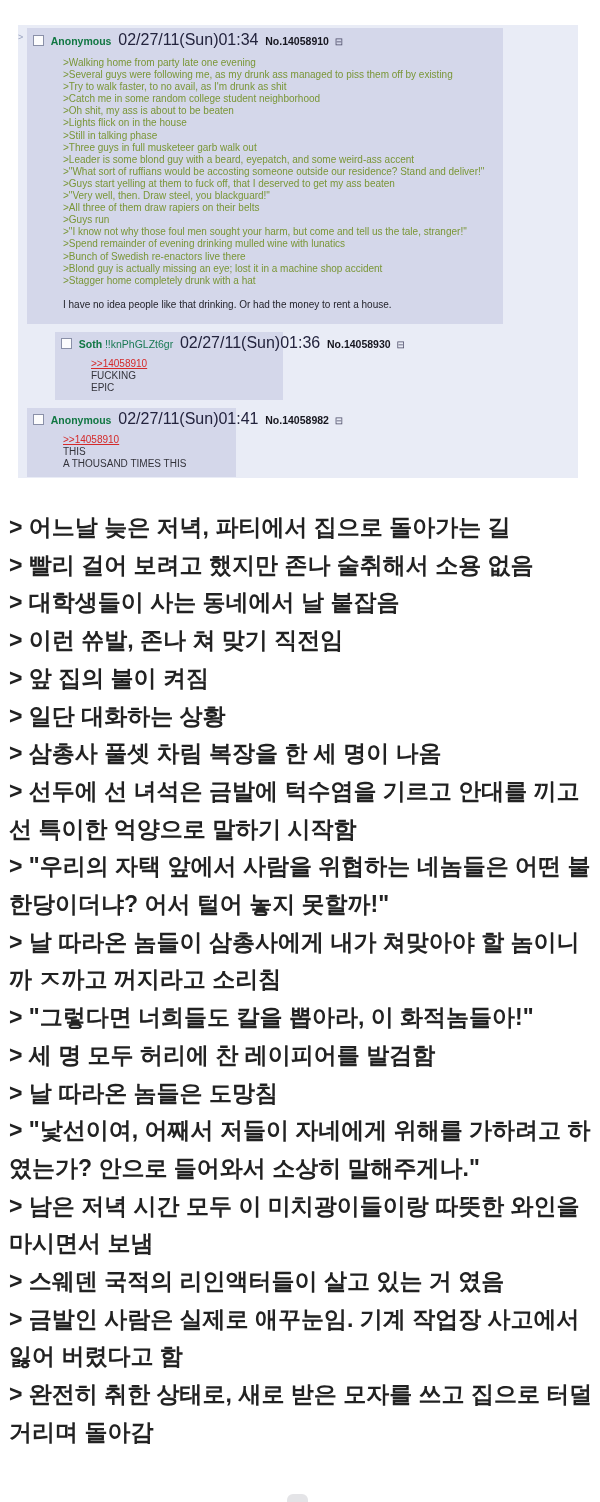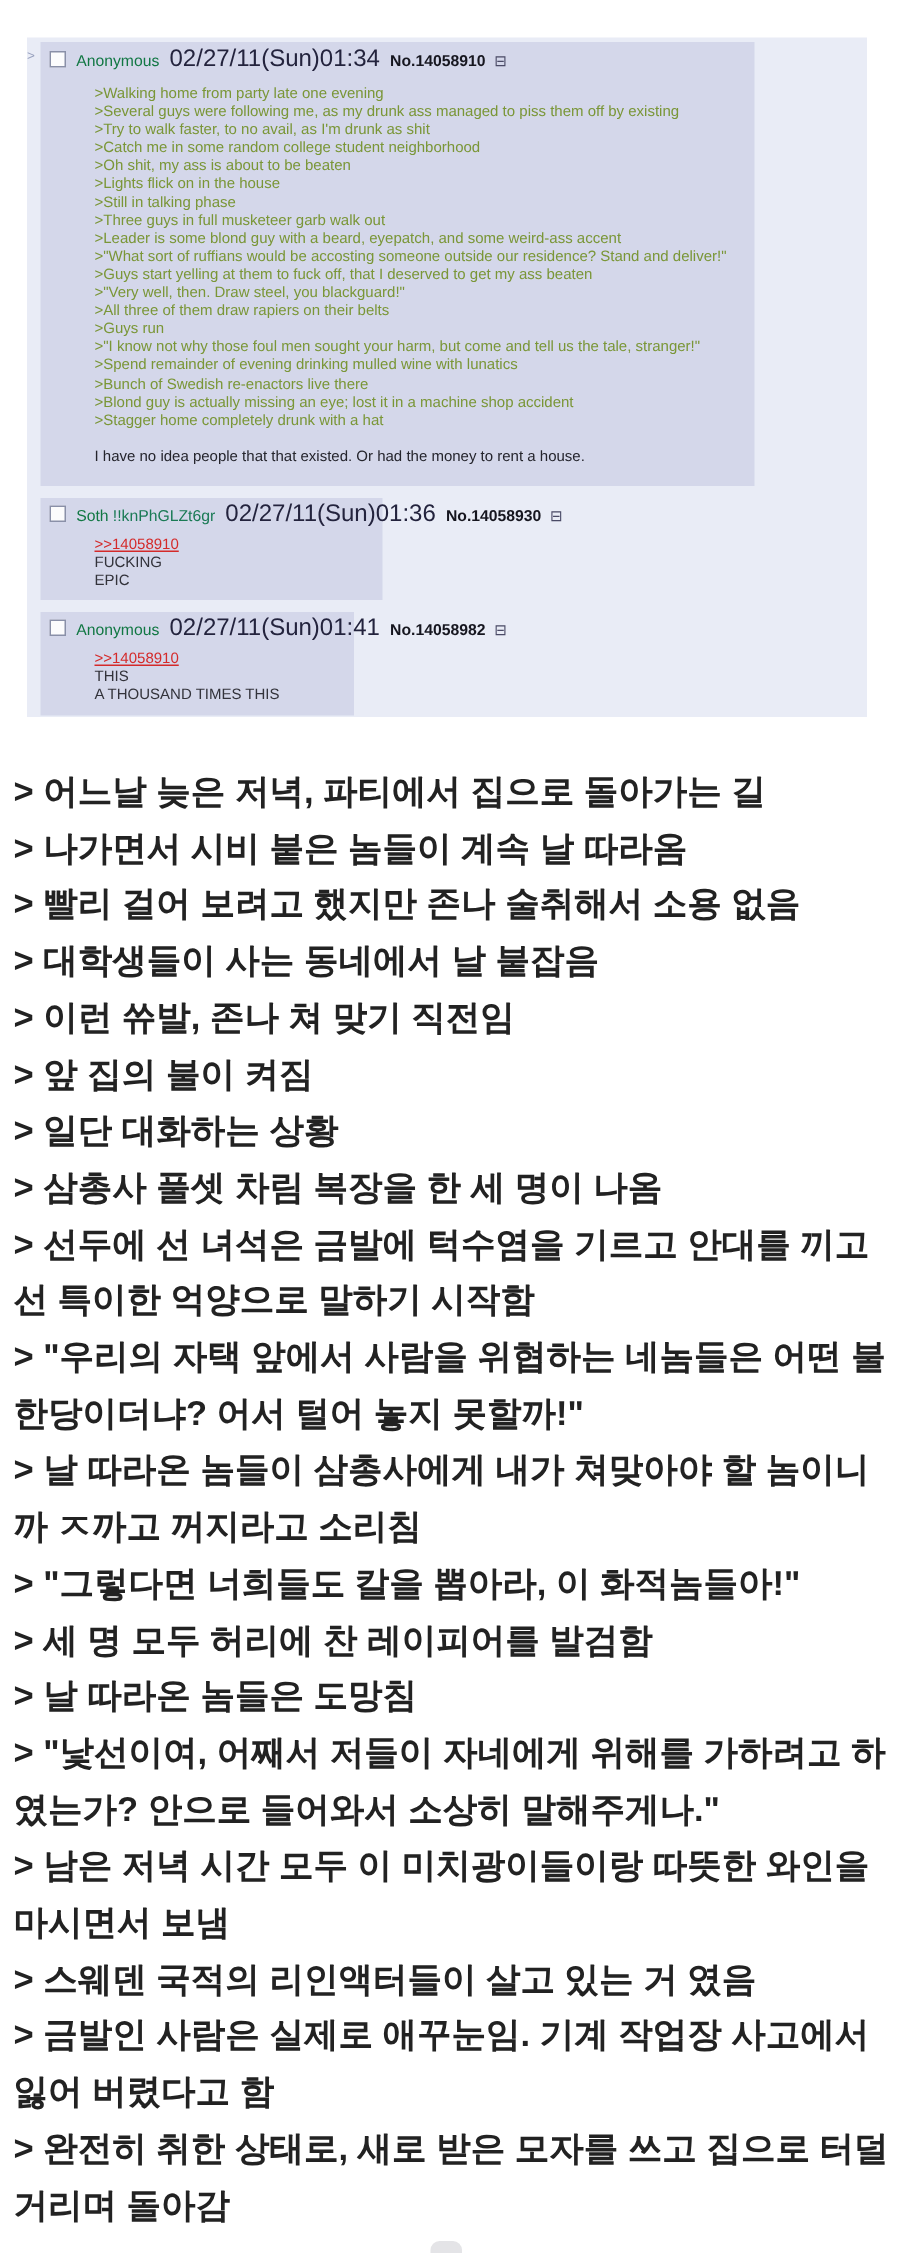--- a/index.html
+++ b/index.html
@@ -15,31 +15,31 @@
     position:absolute;left:18px;top:25px;width:560px;height:453px;
     background:#e9ecf6;padding:3px 0 0 9px;box-sizing:border-box;
     filter:blur(0.2px);
     font-size:10px;
   }
   .post{
     position:relative;background:#d4d7ea;box-sizing:border-box;
     margin-bottom:8px;
   }
   .post-1{width:476px;padding:5px 6px 13px 6px;}
-  .post-2{width:228px;padding:4px 6px 6px 6px;}
+  .post-2{width:228px;padding:4px 6px 6px 6px;margin-left:28px;}
   .post-3{width:209px;padding:4px 6px 7px 6px;}
   .side-arrow{
     position:absolute;left:-9px;top:4px;color:#97a0bd;font-size:9px;
   }
   .post-header{height:13px;line-height:13px;white-space:nowrap;}
   .checkbox{
     display:inline-block;width:9px;height:9px;background:#fcfcfd;
     border:1px solid #8a90a8;vertical-align:-1px;margin-right:4px;
   }
-  .poster-name{color:#117743;font-weight:normal;font-size:10.5px;}
+  .poster-name{color:#117743;font-weight:bold;font-size:10.5px;}
   .tripcode{color:#1a7a55;font-size:10.5px;}
   .post-date{color:#23233d;font-weight:400;font-size:16px;margin-left:4px;}
   .post-num{color:#16161f;font-weight:700;font-size:10.5px;margin-left:4px;text-decoration:none;}
   .collapse{
     color:#4a4a66;font-size:10px;margin-left:3px;vertical-align:0px;cursor:default;
   }
   .post-body{margin:11px 0 0 30px;}
   .post-2 .post-body,.post-3 .post-body{margin-top:9px;}
   .gt-line{
     color:#7a9637;font-size:10px;line-height:12.1px;white-space:nowrap;
@@ -101,21 +101,21 @@
             <div class="gt-line">&gt;Guys start yelling at them to fuck off, that I deserved to get my ass beaten</div>
             <div class="gt-line">&gt;"Very well, then. Draw steel, you blackguard!"</div>
             <div class="gt-line">&gt;All three of them draw rapiers on their belts</div>
             <div class="gt-line">&gt;Guys run</div>
             <div class="gt-line">&gt;"I know not why those foul men sought your harm, but come and tell us the tale, stranger!"</div>
             <div class="gt-line">&gt;Spend remainder of evening drinking mulled wine with lunatics</div>
             <div class="gt-line">&gt;Bunch of Swedish re-enactors live there</div>
             <div class="gt-line">&gt;Blond guy is actually missing an eye; lost it in a machine shop accident</div>
             <div class="gt-line">&gt;Stagger home completely drunk with a hat</div>
           </div>
-        <div class="plain-comment">I have no idea people that that existed. Or had the money to rent a house.</div>
+        <div class="plain-comment">I have no idea people like that drinking. Or had the money to rent a house.</div>
       </div>
     </div>
 
     <div class="post post-2">
       <div class="post-header">
         <span class="checkbox"></span>
         <span class="poster-name">Soth</span>
         <span class="tripcode">!!knPhGLZt6gr</span>
         <span class="post-date">02/27/11(Sun)01:36</span>
         <span class="post-num">No.14058930</span>
@@ -141,21 +141,20 @@
         <span class="quote-link">&gt;&gt;14058910</span>
         <div class="reply-line">THIS</div>
         <div class="reply-line">A THOUSAND TIMES THIS</div>
       </div>
     </div>
 
   </div>
 
   <div class="translation">
       <div class="k-line">&gt; 어느날 늦은 저녁, 파티에서 집으로 돌아가는 길</div>
-      <div class="k-line">&gt; 나가면서 시비 붙은 놈들이 계속 날 따라옴</div>
       <div class="k-line">&gt; 빨리 걸어 보려고 했지만 존나 술취해서 소용 없음</div>
       <div class="k-line">&gt; 대학생들이 사는 동네에서 날 붙잡음</div>
       <div class="k-line">&gt; 이런 쓔발, 존나 쳐 맞기 직전임</div>
       <div class="k-line">&gt; 앞 집의 불이 켜짐</div>
       <div class="k-line">&gt; 일단 대화하는 상황</div>
       <div class="k-line">&gt; 삼총사 풀셋 차림 복장을 한 세 명이 나옴</div>
       <div class="k-line">&gt; 선두에 선 녀석은 금발에 턱수염을 기르고 안대를 끼고</div>
       <div class="k-line">선 특이한 억양으로 말하기 시작함</div>
       <div class="k-line">&gt; "우리의 자택 앞에서 사람을 위협하는 네놈들은 어떤 불</div>
       <div class="k-line">한당이더냐? 어서 털어 놓지 못할까!"</div>

